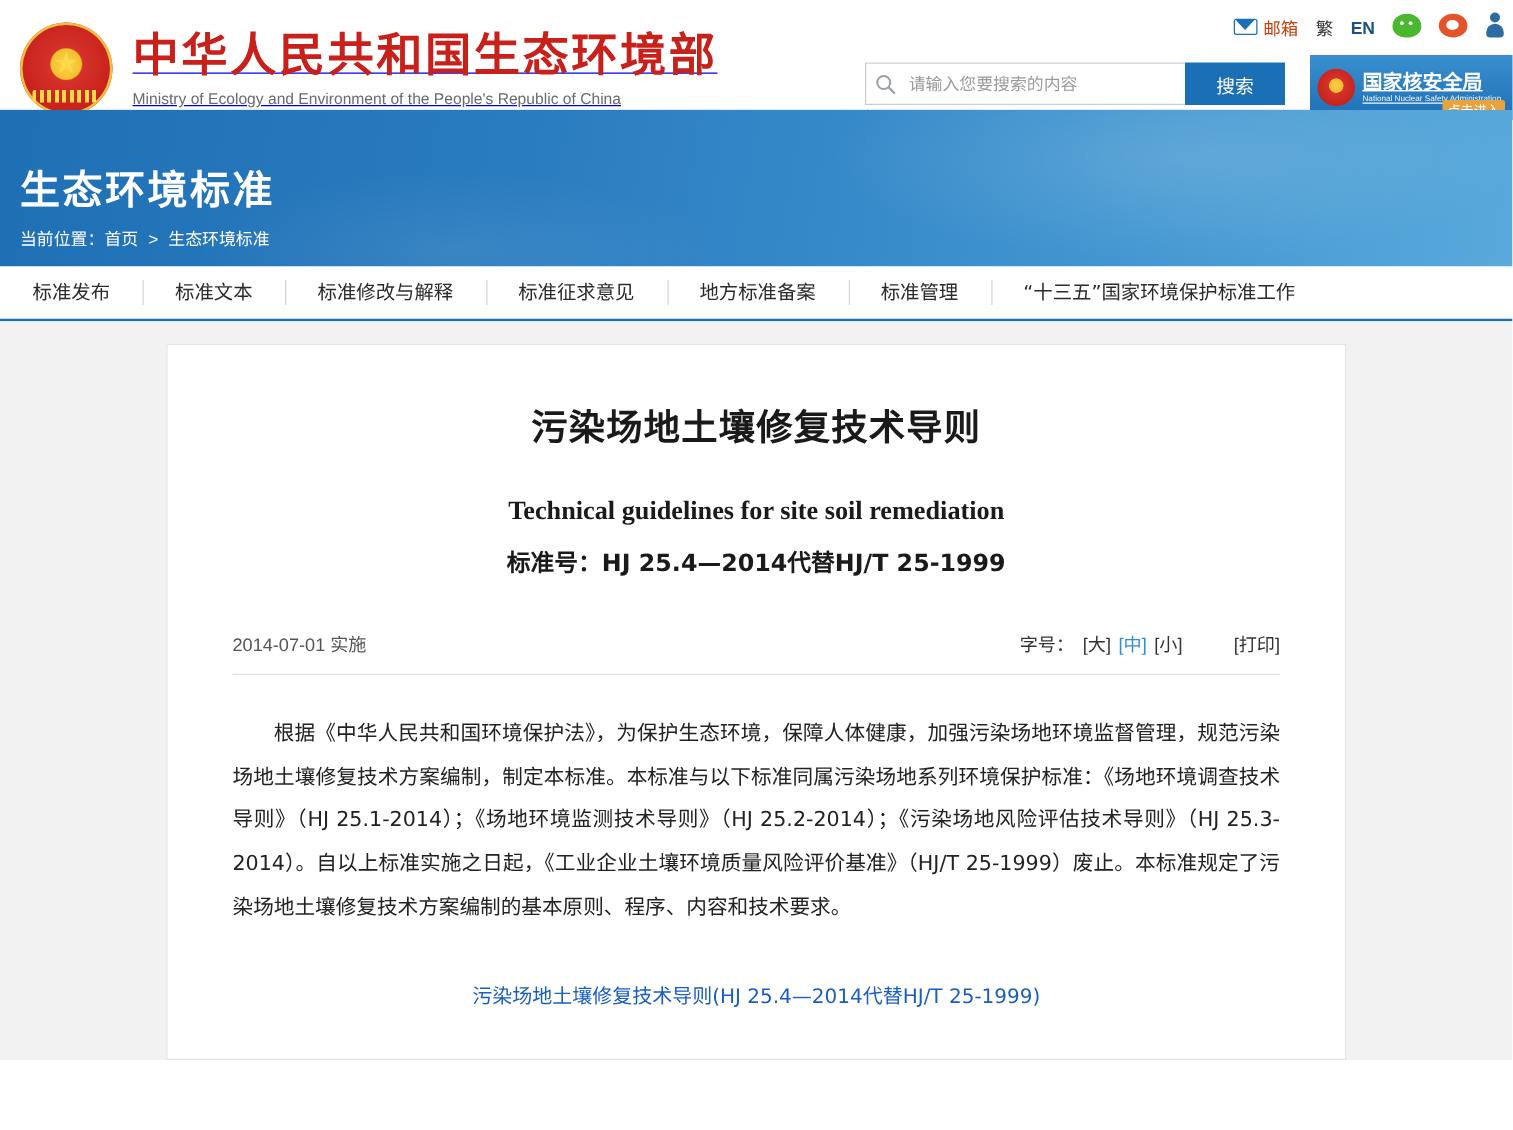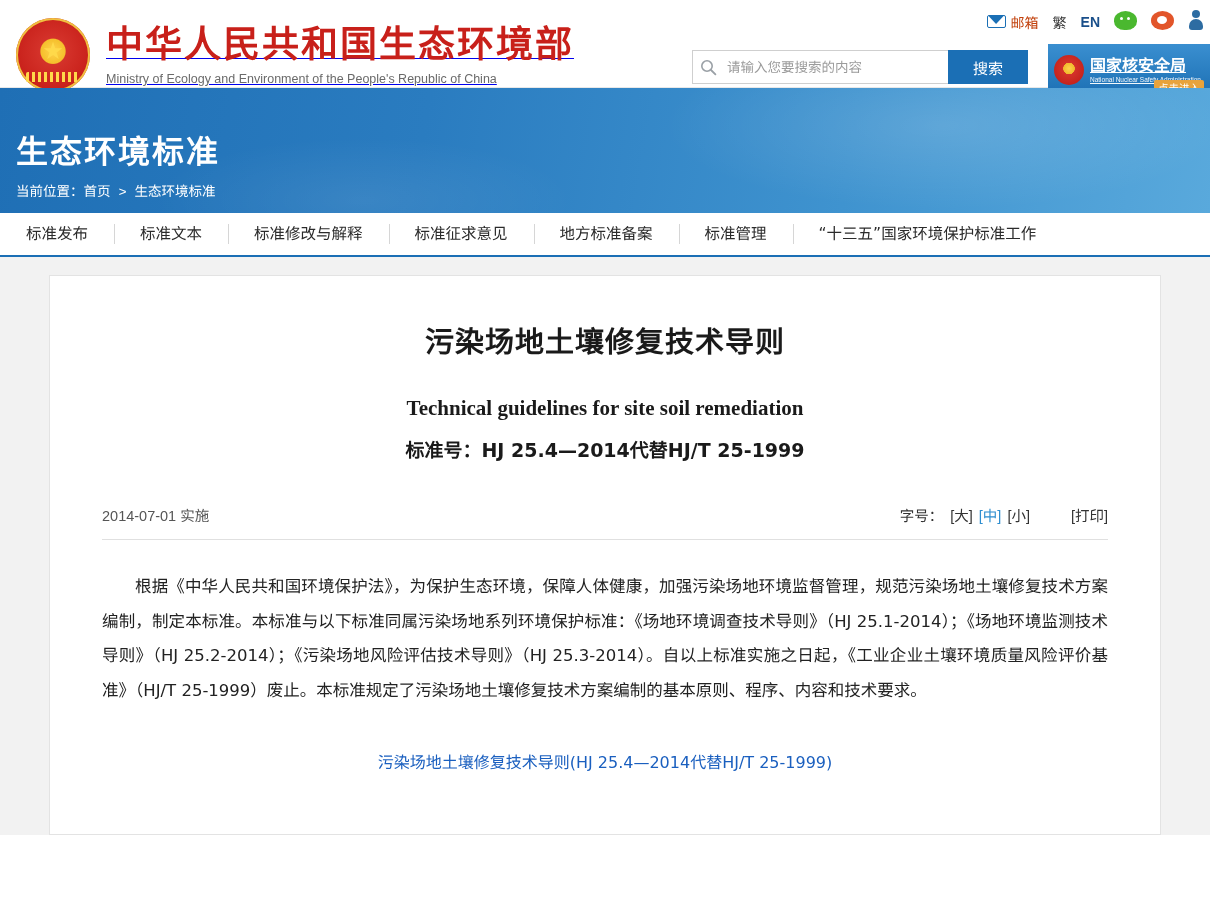--- a/index.html
+++ b/index.html
@@ -331,21 +331,21 @@
     background: #d6d6d6;
   }
 
   
   .page-bg {
     background: #f2f2f2;
     padding: 18px 0 0 0;
     min-height: 300px;
   }
   .content-card {
-    width: 1112px;
+    width: 944px;
     margin: 0 auto;
     background: #ffffff;
     border: 1px solid #e3e3e3;
     padding: 42px 52px 40px 52px;
     min-height: 560px;
   }
   .doc-title-cn {
     text-align: center;
     font-family: "DejaVu Sans", "Liberation Sans", sans-serif;
     font-size: 29px;

